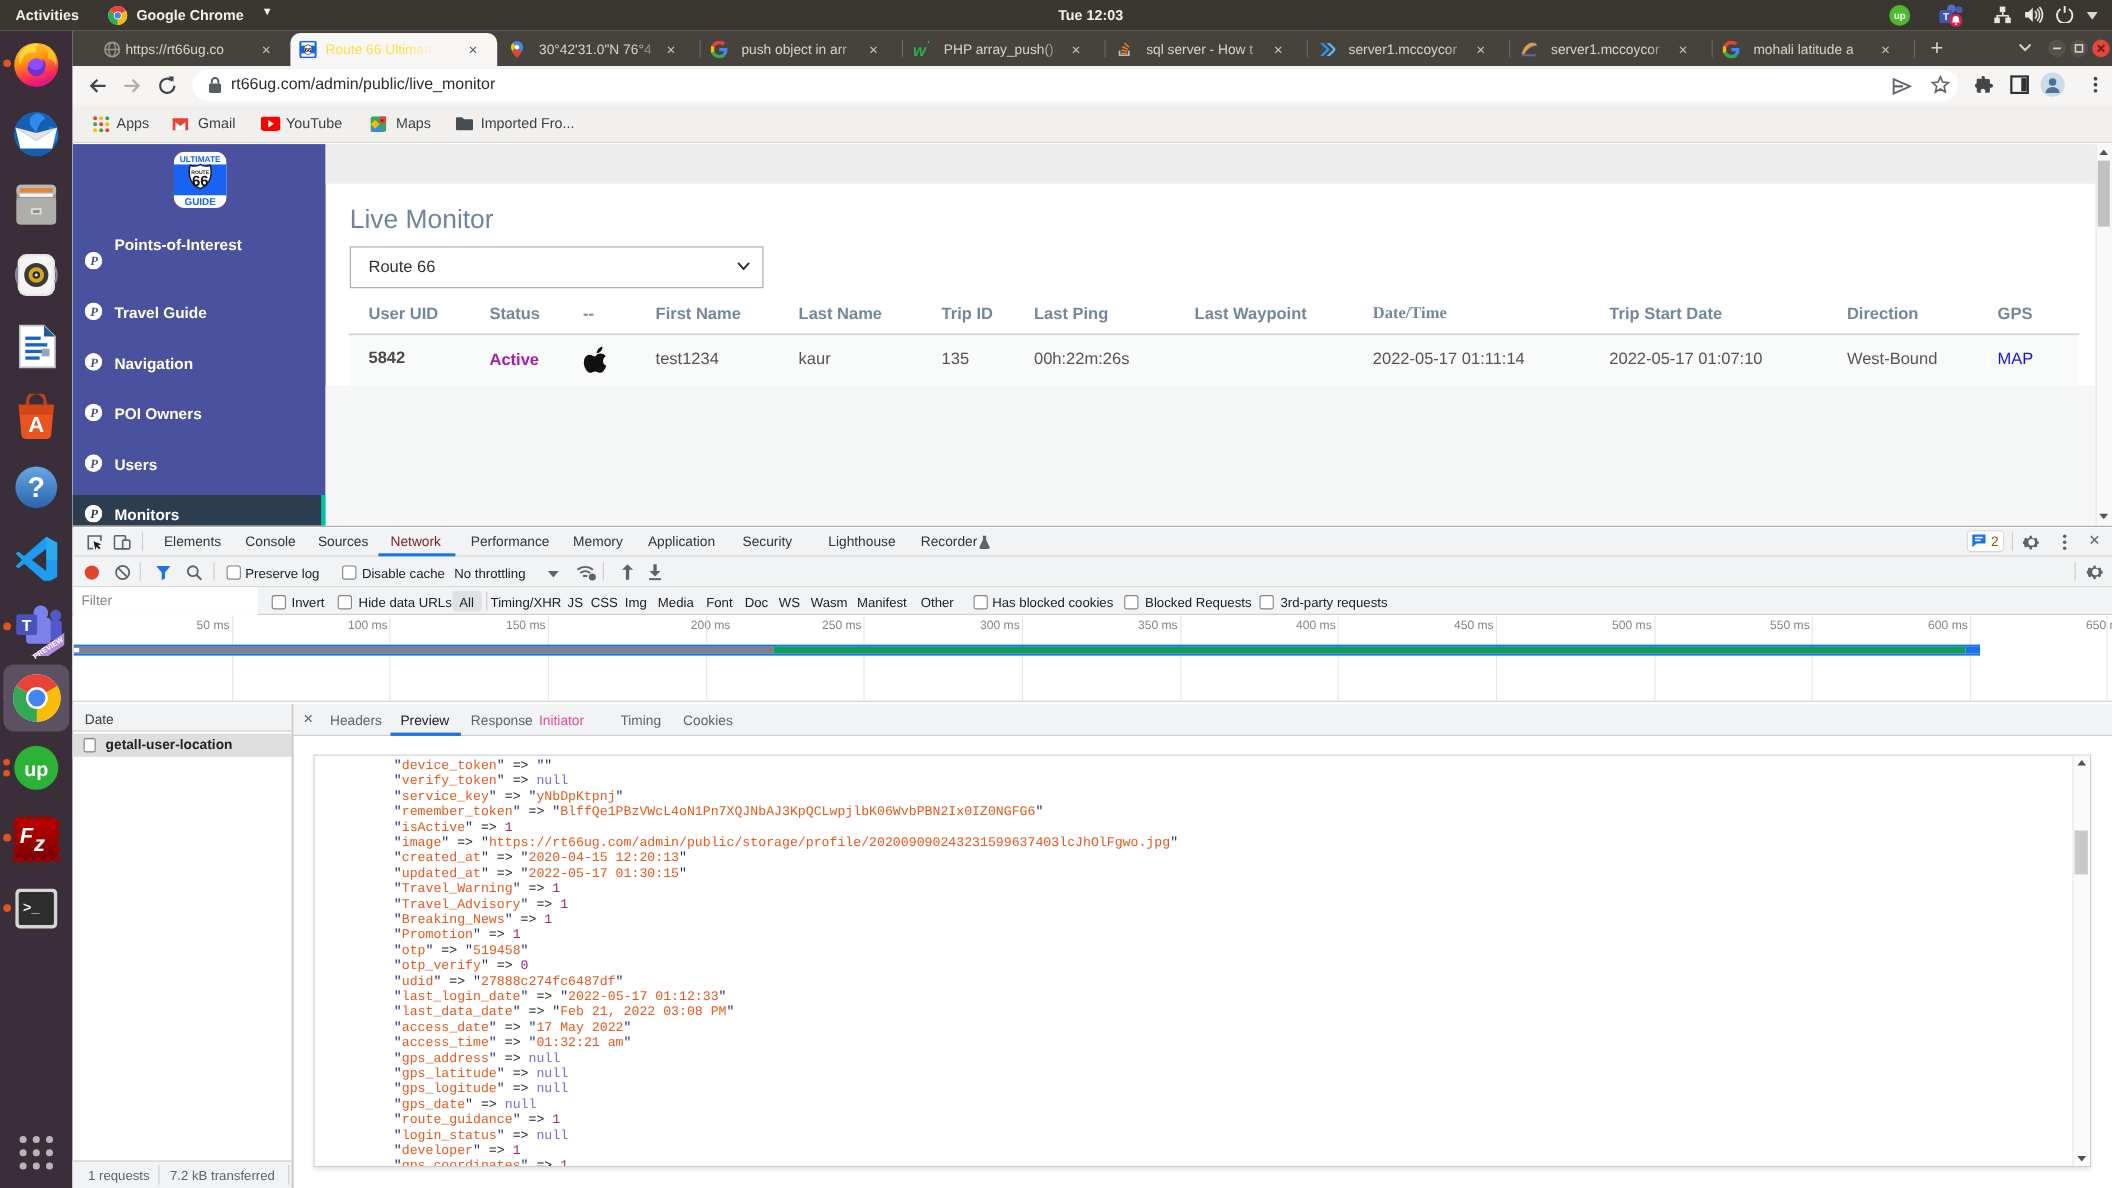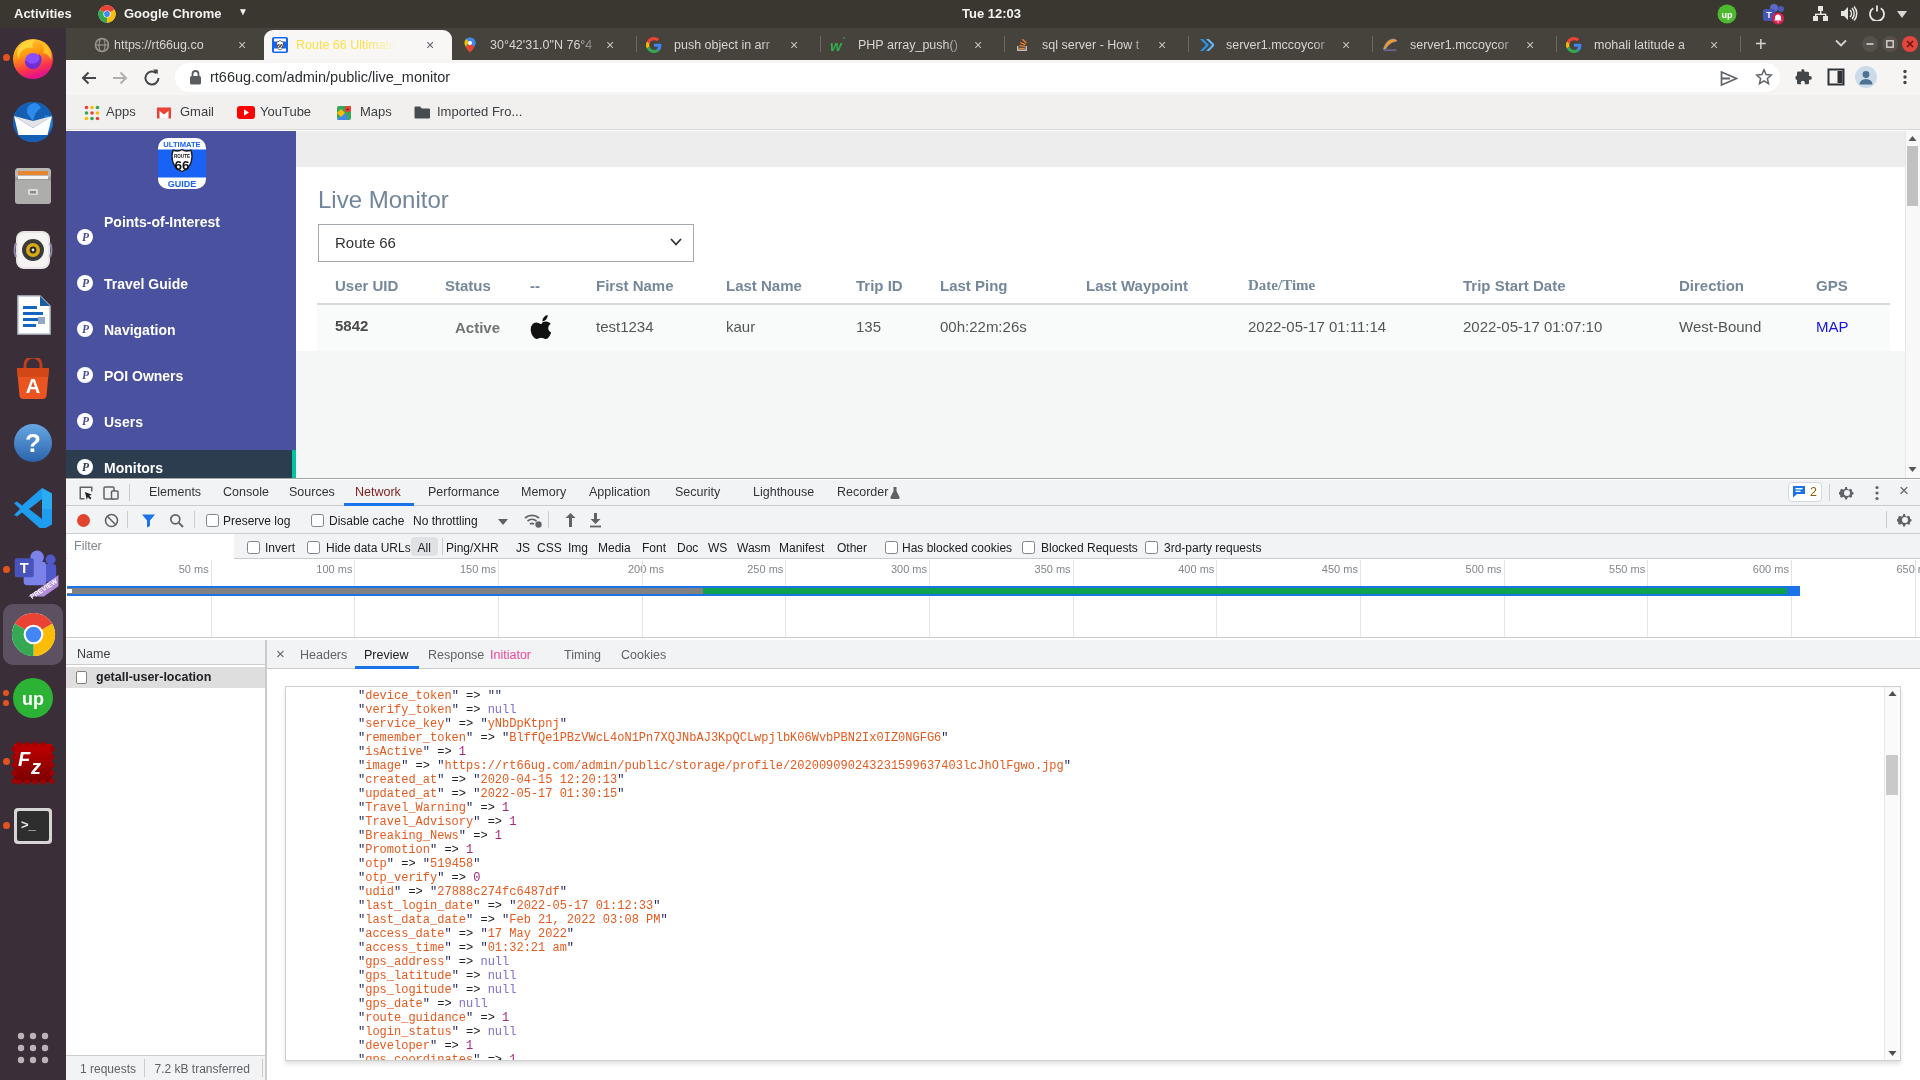--- a/index.html
+++ b/index.html
@@ -604,21 +604,21 @@
   <div class="abs hdr" style="left:874px;top:146px;">Last Ping</div>
   <div class="abs hdr" style="left:1020px;top:146px;">Last Waypoint</div>
   <div class="abs hdr" style="left:1182px;top:146px;font-family:Liberation Serif, serif;">Date/Time</div>
   <div class="abs hdr" style="left:1397px;top:146px;">Trip Start Date</div>
   <div class="abs hdr" style="left:1613px;top:146px;">Direction</div>
   <div class="abs hdr" style="left:1750px;top:146px;">GPS</div>
 
   <div class="abs" style="left:251px;top:172px;width:1573px;height:1.5px;background:#d8d8d8;"></div>
   <div class="abs" style="left:251px;top:173.5px;width:1573px;height:46.5px;background:#f9fafa;"></div>
   <div class="abs cell" style="left:269px;top:186px;font-weight:bold;color:#4a4a4a;">5842</div>
-  <div class="abs cell" style="left:379px;top:188px;font-weight:bold;color:#737373;margin-left:10px;">Active</div>
+  <div class="abs cell" style="left:379px;top:188px;font-weight:bold;color:#a21caf;">Active</div>
   <div class="abs" style="left:463px;top:182px;">
       <svg width="26" height="30" viewBox="0 0 26 30">
     <path d="M13.3 8.2 q0.2-2.6 1.8-4.2 q1.6-1.7 3.6-1.9 q0.3 2.4-1.5 4.3 q-1.7 1.9-3.9 1.8z" fill="#111"></path>
     <path d="M13 9.8 q1.7-1.6 4.3-1.4 q2.9 0.2 4.4 2.3 q-2.6 1.6-2.5 4.4 q0.1 3.2 3 4.5 q-0.8 2.5-2.3 4.4 q-1.4 1.9-3 1.9 q-1.5 0.1-2.5-0.6 q-1-0.6-2.3-0.6 q-1.3 0-2.3 0.6 q-1 0.7-2.4 0.6 q-1.7-0.1-3.2-2.1 q-2.2-2.9-2.5-6.6 q-0.3-3.8 1.6-5.8 q1.5-1.7 3.8-1.8 q1.3 0 2.9 0.7 q1.3 0.6 1.8 0.6 q0.4 0 1.2-0.5z" fill="#111"></path>
   </svg>
     </div>
   <div class="abs cell" style="left:530px;top:187px;">test1234</div>
   <div class="abs cell" style="left:660px;top:187px;">kaur</div>
   <div class="abs cell" style="left:790px;top:187px;">135</div>
   <div class="abs cell" style="left:874px;top:187px;">00h:22m:26s</div>
@@ -761,21 +761,21 @@
   <div class="abs" style="left:0;top:55px;width:1854px;height:25px;background:#f2f3f4;border-bottom:1px solid #ccc;"></div>
   <div class="abs" style="left:1px;top:55px;width:167px;height:25px;background:#fff;"></div>
   <div class="abs" style="left:8px;top:60px;color:#80868b;font-size:12.5px;">Filter</div>
   <div class="abs cbx" style="left:181px;top:61.5px;"></div>
   <div class="abs lbl" style="left:199px;top:62px;">Invert</div>
   <div class="abs cbx" style="left:241px;top:61.5px;"></div>
   <div class="abs lbl" style="left:260px;top:62px;">Hide data URLs</div>
   <div class="abs" style="left:345px;top:58px;width:27px;height:19px;background:#dfe1e5;border-radius:4px;"></div>
   <div class="abs lbl" style="left:351.5px;top:62px;color:#202124;">All</div>
   <div class="abs" style="left:376px;top:59px;width:1px;height:17px;background:#ccc;"></div>
-  <div class="abs lbl" style="left:380px;top:62px;">Ping/XHR</div>
+  <div class="abs lbl" style="left:380px;top:62px;">Timing/XHR</div>
   <div class="abs lbl" style="left:450px;top:62px;">JS</div>
   <div class="abs lbl" style="left:471px;top:62px;">CSS</div>
   <div class="abs lbl" style="left:502px;top:62px;">Img</div>
   <div class="abs lbl" style="left:532px;top:62px;">Media</div>
   <div class="abs lbl" style="left:576px;top:62px;">Font</div>
   <div class="abs lbl" style="left:611px;top:62px;">Doc</div>
   <div class="abs lbl" style="left:642px;top:62px;">WS</div>
   <div class="abs lbl" style="left:671px;top:62px;">Wasm</div>
   <div class="abs lbl" style="left:713px;top:62px;">Manifest</div>
   <div class="abs lbl" style="left:771px;top:62px;">Other</div>
@@ -814,21 +814,21 @@
   <div class="abs gl" style="left:1724.9px;"></div>
   <div class="abs gl" style="left:1848.5px;"></div>
   <div class="abs" style="left:1px;top:106.5px;width:1733px;height:2.5px;background:#1a73e8;"></div>
   <div class="abs" style="left:1px;top:109px;width:636px;height:5.5px;background:#818181;"></div>
   <div class="abs" style="left:637px;top:109px;width:1084px;height:5.5px;background:#0ba14f;"></div>
   <div class="abs" style="left:1721px;top:109px;width:13px;height:5.5px;background:#1a73e8;"></div>
   <div class="abs" style="left:1px;top:114.5px;width:1733px;height:2.5px;background:#1a73e8;"></div>
   <div class="abs" style="left:1px;top:109.5px;width:5px;height:4px;background:#fff;"></div>
 
   <div class="abs" style="left:0;top:161px;width:199px;height:25px;background:#f2f3f4;border-bottom:1px solid #ccc;"></div>
-  <div class="abs" style="left:11px;top:168px;color:#3c4043;">Name</div>
+  <div class="abs" style="left:11px;top:168px;color:#3c4043;">Date</div>
   <div class="abs" style="left:0;top:188px;width:199px;height:21px;background:#dedede;"></div>
   <div class="abs" style="left:10px;top:191.5px;width:11px;height:13px;background:#fff;border:1px solid #857f79;border-radius:2px;"></div>
   <div class="abs" style="left:30px;top:191px;font-size:12.5px;color:#202124;font-weight:bold;">getall-user-location</div>
   <div class="abs" style="left:0;top:576px;width:199px;height:26px;background:#f2f3f4;border-top:1px solid #ccc;"></div>
   <div class="abs" style="left:14px;top:583px;font-size:12px;color:#5f6368;">1 requests</div>
   <div class="abs" style="left:77.5px;top:580px;width:1px;height:18px;background:#ccc;"></div>
   <div class="abs" style="left:195.5px;top:580px;width:1px;height:18px;background:#ccc;"></div>
   <div class="abs" style="left:88.5px;top:583px;font-size:12px;color:#5f6368;">7.2 kB transferred</div>
   <div class="abs" style="left:199px;top:161px;width:1.5px;height:441px;background:#ccc;"></div>
 

